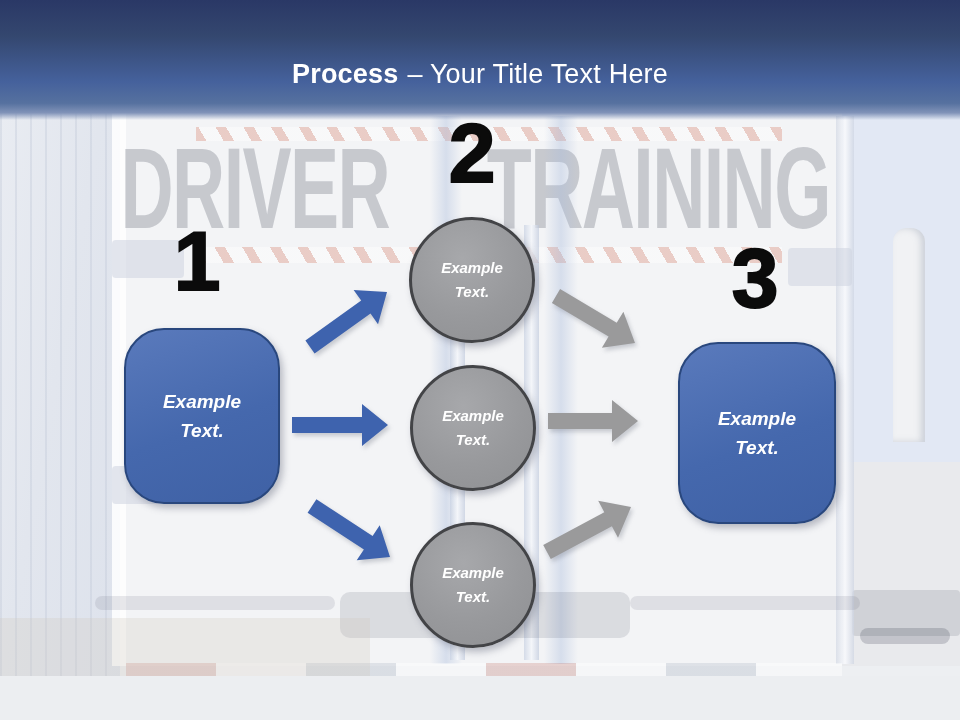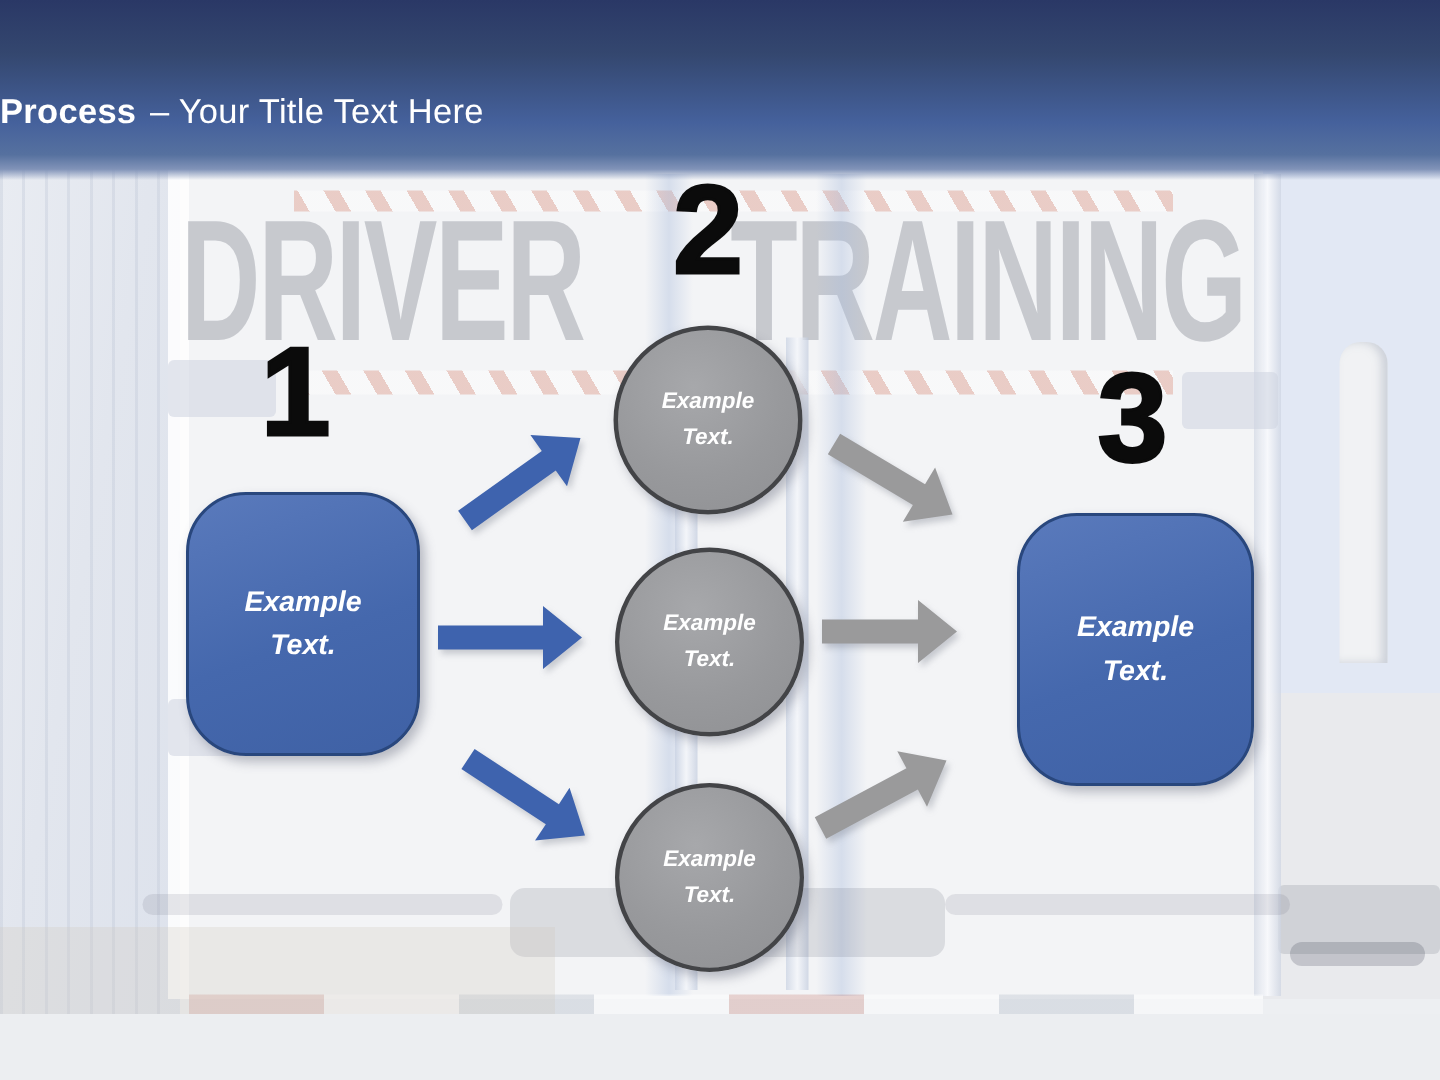--- a/index.html
+++ b/index.html
@@ -53,22 +53,22 @@
   }
   .bg-bottom-left{left:0;top:618px;width:370px;height:102px;background:rgba(208,200,190,.28);}
   .bg-ground{left:0;top:676px;width:960px;height:44px;background:#eceef1;}
 
   
   #header{
     position:absolute;left:0;top:0;width:960px;height:120px;
     background:linear-gradient(180deg,#2a3866 0%,#34476f 30%,#45619c 68%,#56719f 86%,#8193b8 94%,rgba(235,238,244,0) 100%);
   }
   #title{
-    position:absolute;left:0;top:54px;width:960px;
-    color:#ffffff;font-size:23px;line-height:40px;letter-spacing:.2px;
+    position:absolute;left:0;top:54px;width:960px;text-align:center;
+    color:#ffffff;font-size:27px;line-height:40px;letter-spacing:.2px;
   }
   #title .t-bold{font-weight:700;}
   #title .t-rest{font-weight:400;margin-left:9px;}
 
   
   .step-num{
     position:absolute;width:100px;text-align:center;color:#0b0b0b;
     font-size:84px;line-height:84px;font-weight:700;
     -webkit-text-stroke:2px #0b0b0b;
   }

